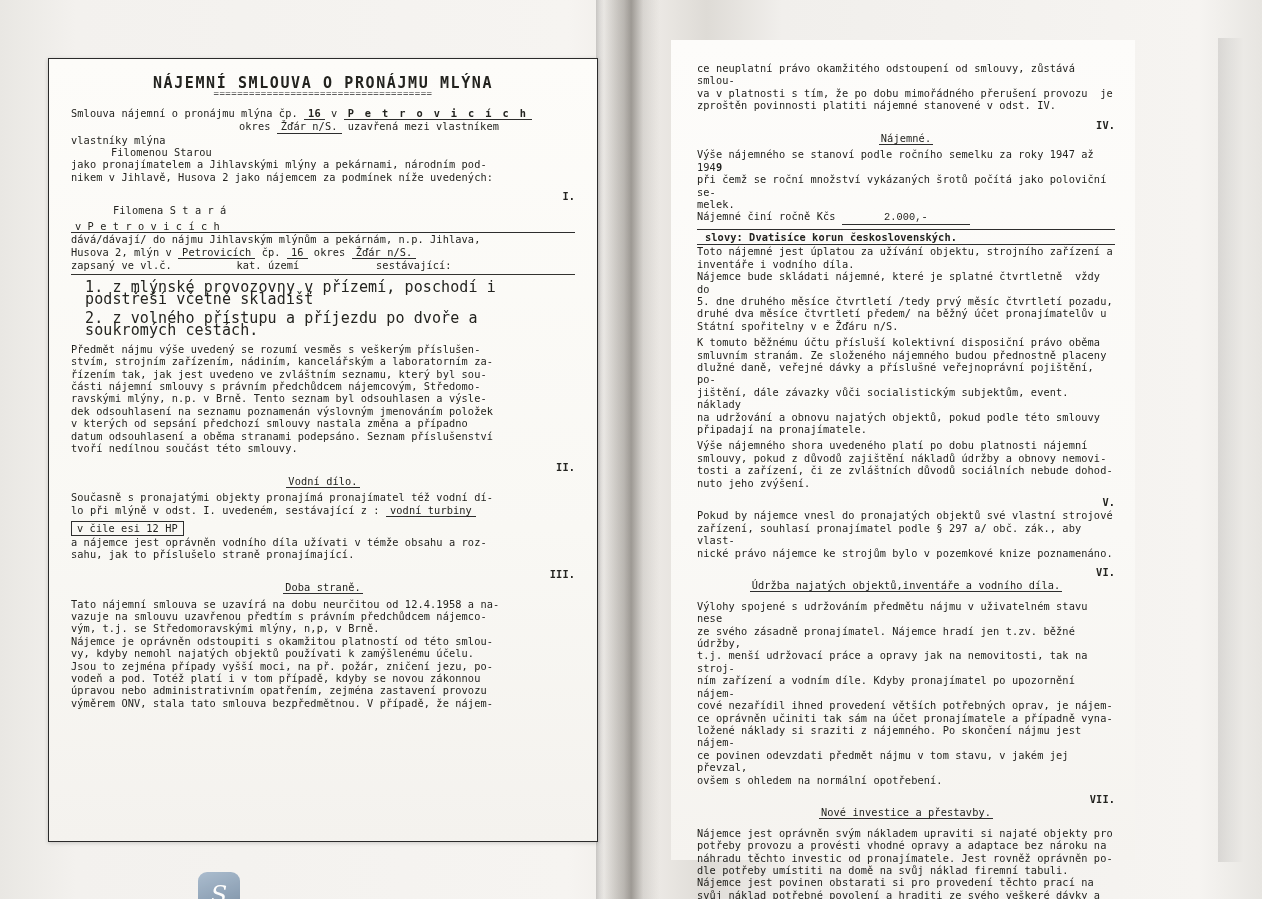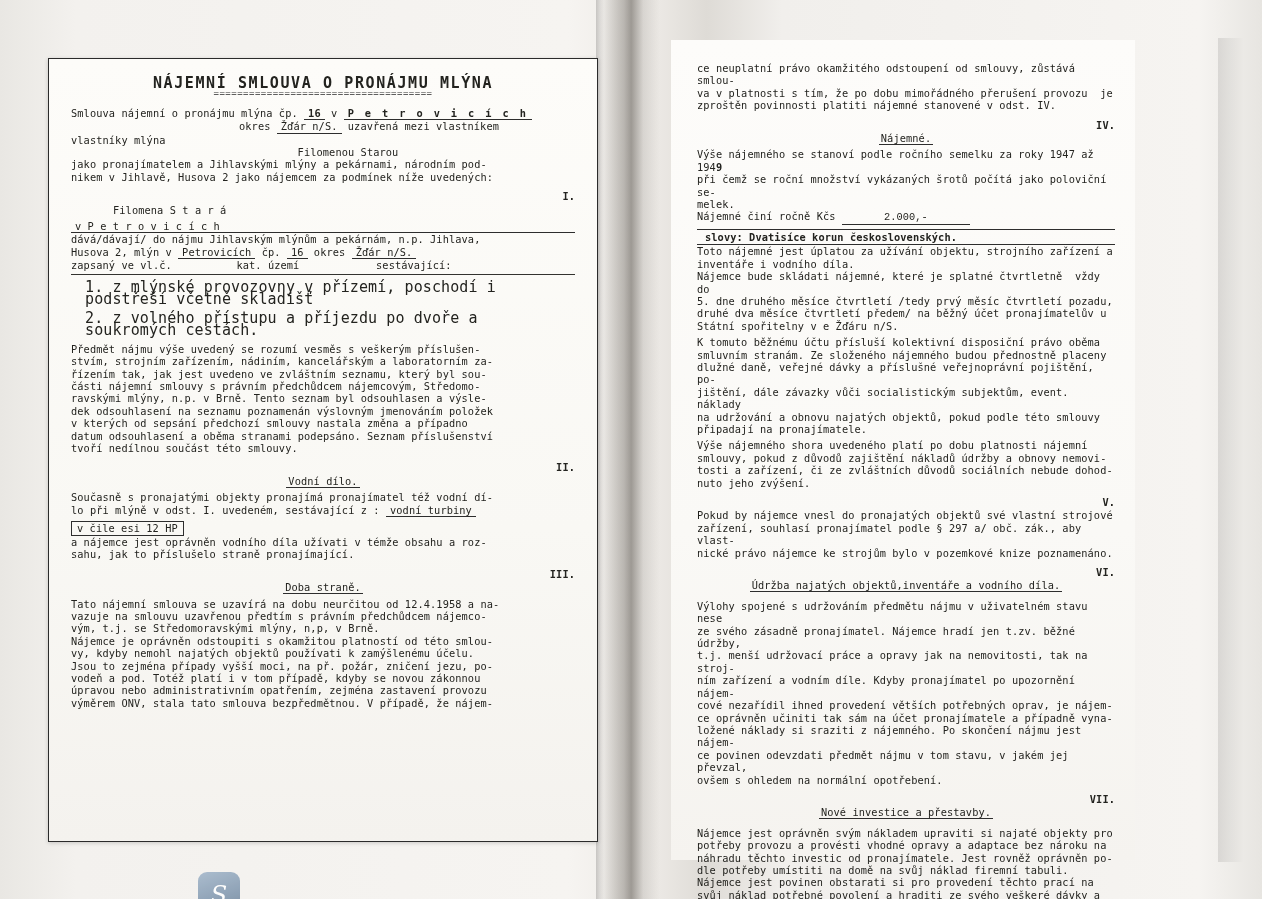--- a/index.html
+++ b/index.html
@@ -105,21 +105,21 @@
         <span class="u b">16</span>
         <span>v</span>
         <span class="u b sp">P e t r o v i c í c h</span>
       </div>
       <div class="line" style="margin-left:92px;text-align:center;">
         <span>okres</span>
         <span class="u">Žďár n/S.</span>
         <span>uzavřená mezi vlastníkem</span>
       </div>
       <div class="line">vlastníky mlýna</div>
-      <div class="line" style="margin-left:50px;text-align:center;">Filomenou Starou</div>
+      <div class="line" style="margin-left:40px;">Filomenou Starou</div>
       <div class="line">jako pronajímatelem a Jihlavskými mlýny a pekárnami, národním pod-</div>
       <div class="line">nikem v Jihlavě, Husova 2 jako nájemcem za podmínek níže uvedených:</div>
     </div>
 
     <div class="sec b">I.</div>
 
     <div class="line" style="margin-left:42px;">Filomena    S t a r á</div>
     <div class="gap2"></div>
     <div class="line u">v  P e t r o v i c í c h</div>
     <div class="line">dává/dávají/ do nájmu Jihlavským mlýnům a pekárnám, n.p. Jihlava,</div>

